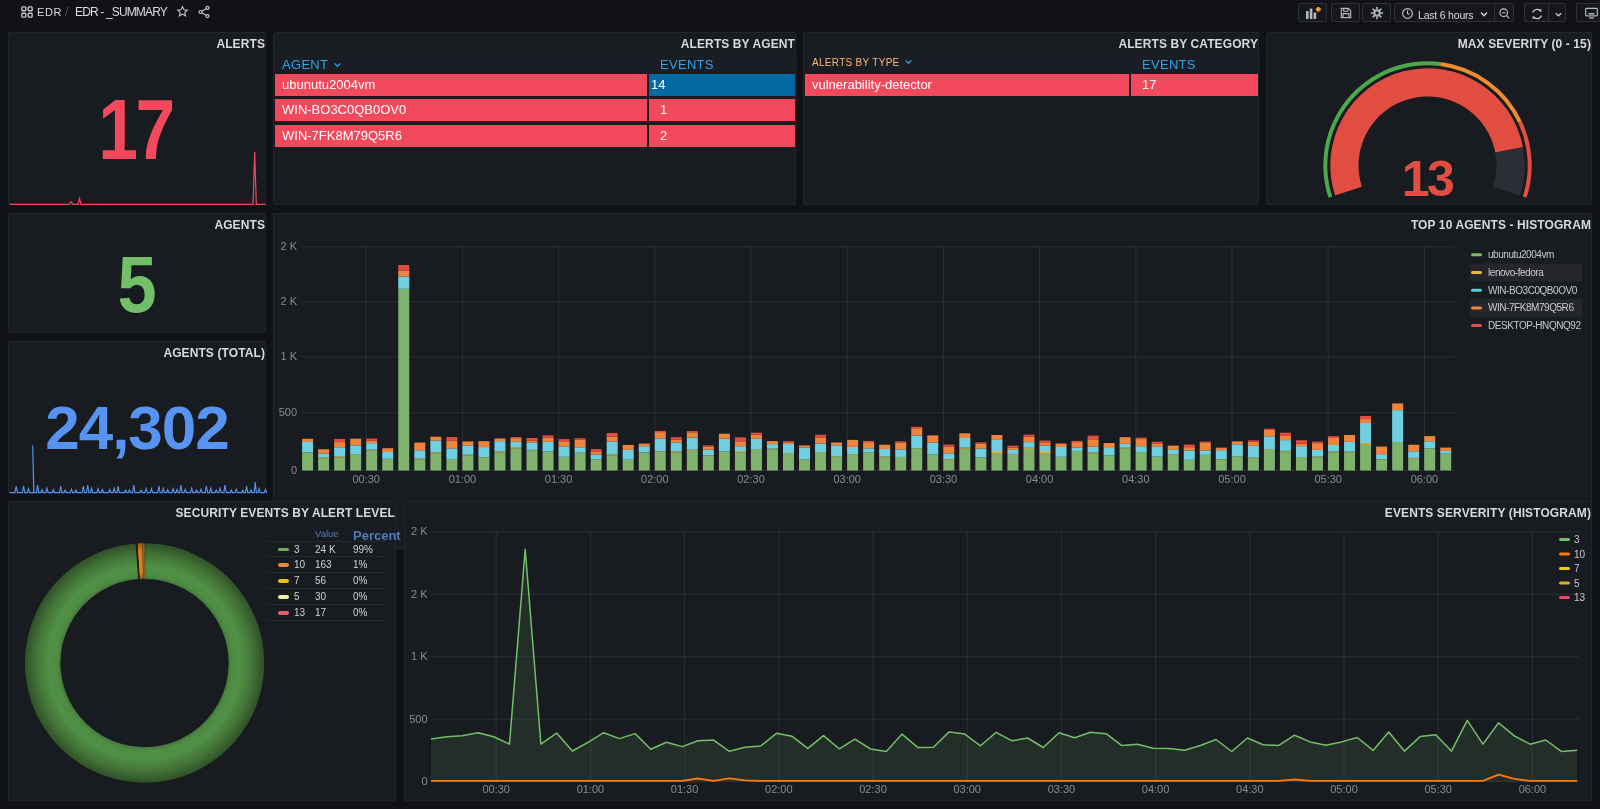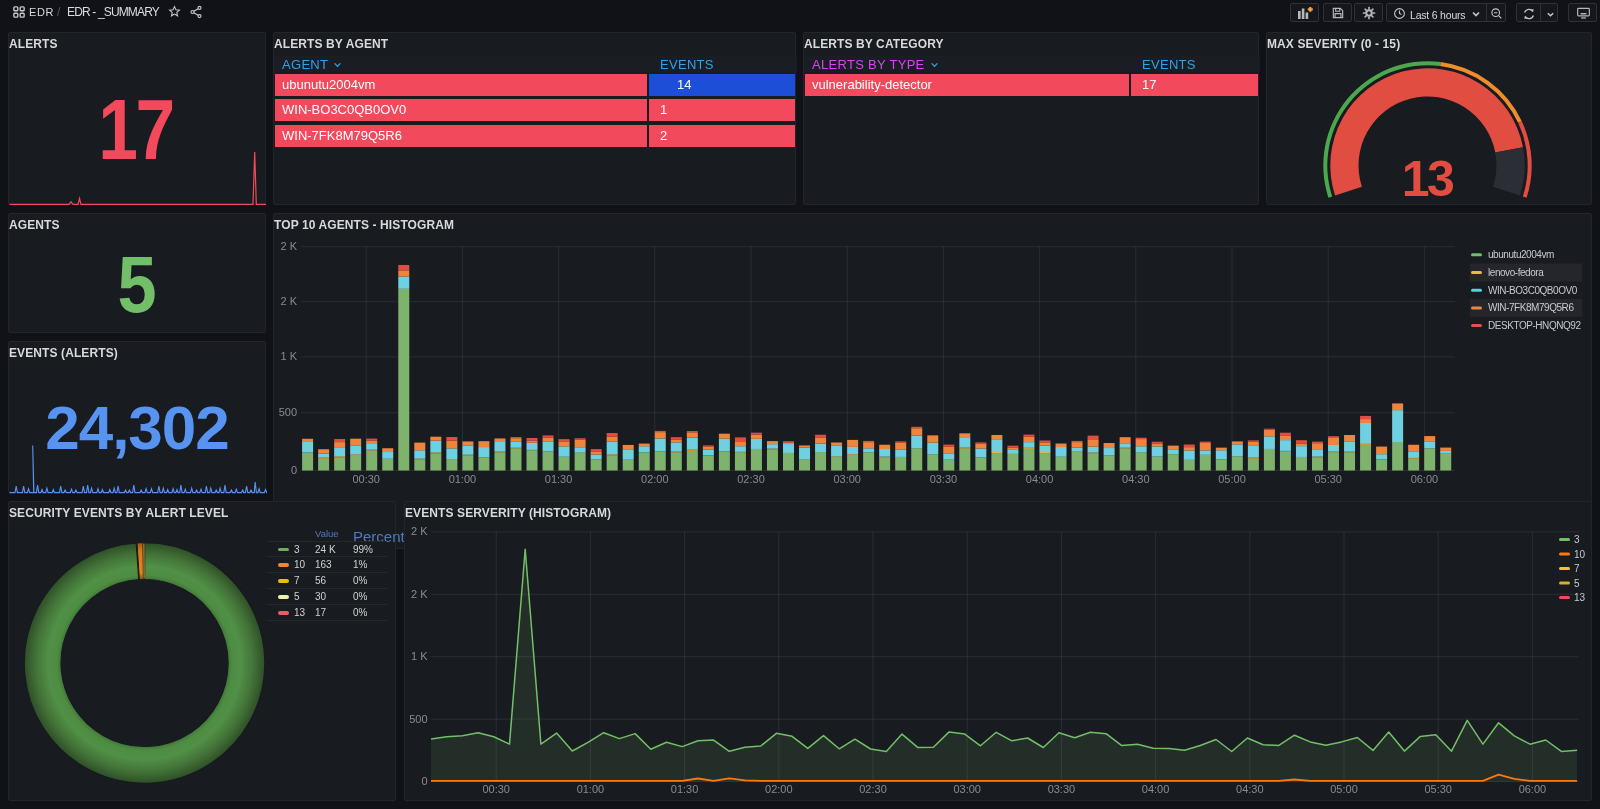--- a/index.html
+++ b/index.html
@@ -1,21 +1,21 @@
 <!DOCTYPE html>
 <html><head><meta charset="utf-8"><style>
 *{margin:0;padding:0;box-sizing:border-box}
 html,body{width:1600px;height:809px;background:#111217;font-family:"Liberation Sans",sans-serif;overflow:hidden;position:relative}
 .panel{position:absolute;background:#181b1f;border:1px solid #22252b;border-radius:2px}
-.pt{position:absolute;top:4px;left:0;right:0;text-align:left;font-size:12px;font-weight:bold;color:#d8d9da;letter-spacing:.1px;white-space:nowrap}
+.pt{position:absolute;top:4px;left:0;right:0;text-align:right;font-size:12px;font-weight:bold;color:#d8d9da;letter-spacing:.1px;white-space:nowrap}
 svg{position:absolute;left:0;top:0;display:block}
 .statnum{position:absolute;left:0;right:0;text-align:center;font-weight:bold}
 </style></head><body>
 
-<div style="position:absolute;left:4px;top:0;width:1272px;height:26px;background:#111217">
+<div style="position:absolute;left:12px;top:0;width:1272px;height:26px;background:#111217">
 <svg width="12" height="12" style="left:9px;top:6px" viewBox="0 0 14 14">
 <g fill="none" stroke="#c7c8cc" stroke-width="1.6">
 <rect x="1" y="1" width="4.6" height="4.6" rx="1"></rect>
         <rect x="8.4" y="1" width="4.6" height="4.6" rx="1"></rect>
 <rect x="1" y="8.4" width="4.6" height="4.6" rx="1"></rect>
         <rect x="8.4" y="8.4" width="4.6" height="4.6" rx="1"></rect>
       </g>
     </svg>
 <div style="position:absolute;left:25px;top:6px;font-size:11px;color:#d8d9da;letter-spacing:0.6px">EDR</div>
 <div style="position:absolute;left:53px;top:5px;font-size:12px;color:#55575c">/</div>
@@ -112,30 +112,30 @@
     </svg>
 </div>
 <div class="panel" style="left:273px;top:32px;width:523px;height:173px">
     <div class="pt">ALERTS BY AGENT</div>
 <div style="position:absolute;left:0;top:22px;width:523px;height:17px;background:#1a1d23"></div>
 <div style="position:absolute;left:8px;top:24px;font-size:13px;color:#33A2E5;letter-spacing:.3px">AGENT <svg width="9" height="8" viewBox="0 0 10 10" style="position:relative;display:inline;left:1px;top:0">
         <path d="M1.5 3l3.5 3.7L8.5 3" fill="none" stroke="#33A2E5" stroke-width="1.7"></path>
       </svg></div>
 <div style="position:absolute;left:386px;top:24px;font-size:13px;color:#33A2E5;letter-spacing:.3px">EVENTS</div>
 <div style="position:absolute;left:1px;top:41px;width:372px;height:22px;background:#F2495C;color:#fff;font-size:13px;line-height:22px;padding-left:7px">ubunutu2004vm</div>
-<div style="position:absolute;left:375px;top:41px;width:146px;height:22px;background:#1d4ed8;color:#fff;font-size:13px;line-height:22px;padding-left:28px">14</div>
+<div style="position:absolute;left:375px;top:41px;width:146px;height:22px;background:#0369a1;color:#fff;font-size:13px;line-height:22px;padding-left:2px">14</div>
 <div style="position:absolute;left:1px;top:66.3px;width:372px;height:22px;background:#F2495C;color:#fff;font-size:13px;line-height:22px;padding-left:7px">WIN-BO3C0QB0OV0</div>
 <div style="position:absolute;left:375px;top:66.3px;width:146px;height:22px;background:#F2495C;color:#fff;font-size:13px;line-height:22px;padding-left:11px">1</div>
 <div style="position:absolute;left:1px;top:91.6px;width:372px;height:22px;background:#F2495C;color:#fff;font-size:13px;line-height:22px;padding-left:7px">WIN-7FK8M79Q5R6</div>
 <div style="position:absolute;left:375px;top:91.6px;width:146px;height:22px;background:#F2495C;color:#fff;font-size:13px;line-height:22px;padding-left:11px">2</div>
 </div>
 <div class="panel" style="left:803px;top:32px;width:456px;height:173px">
     <div class="pt">ALERTS BY CATEGORY</div>
 <div style="position:absolute;left:0;top:22px;width:456px;height:17px;background:#1a1d23"></div>
-<div style="position:absolute;left:8px;top:24px;font-size:13px;color:#d946ef;letter-spacing:.3px">ALERTS BY TYPE <svg width="9" height="8" viewBox="0 0 10 10" style="position:relative;display:inline;left:1px;top:0">
+<div style="position:absolute;left:8px;top:24px;font-size:10px;color:#fdba74;letter-spacing:.3px">ALERTS BY TYPE <svg width="9" height="8" viewBox="0 0 10 10" style="position:relative;display:inline;left:1px;top:0">
         <path d="M1.5 3l3.5 3.7L8.5 3" fill="none" stroke="#33A2E5" stroke-width="1.7"></path>
       </svg></div>
 <div style="position:absolute;left:338px;top:24px;font-size:13px;color:#33A2E5;letter-spacing:.3px">EVENTS</div>
 <div style="position:absolute;left:1px;top:41px;width:324px;height:22px;background:#F2495C;color:#fff;font-size:13px;line-height:22px;padding-left:7px">vulnerability-detector</div>
 <div style="position:absolute;left:327px;top:41px;width:127px;height:22px;background:#F2495C;color:#fff;font-size:13px;line-height:22px;padding-left:11px">17</div>
 </div>
 <div class="panel" style="left:1266px;top:32px;width:326px;height:173px">
     <div class="pt">MAX SEVERITY (0 - 15)</div>
 <svg width="326" height="173" viewBox="0 0 326 173">
       <path d="M68.06 162.54 A97.20 97.20 0 1 1 255.98 114.29 L228.28 119.57 A69.00 69.00 0 1 0 94.88 153.82 Z" fill="#E24D42"></path>
@@ -144,21 +144,21 @@
       <path d="M173.56 29.12 A104.20 104.20 0 0 1 254.78 88.13 L251.16 89.84 A100.20 100.20 0 0 0 173.06 33.09 Z" fill="#EF8D2C"></path>
       <path d="M254.78 88.13 A104.20 104.20 0 0 1 259.60 164.70 L255.80 163.46 A100.20 100.20 0 0 0 251.16 89.84 Z" fill="#E24D42"></path>
     </svg>
 <div class="statnum" style="top:117px;font-size:50px;color:#E24D42;letter-spacing:-2.5px;margin-left:-4px">13</div>
 </div>
 <div class="panel" style="left:8px;top:213px;width:258px;height:120px">
     <div class="pt">AGENTS</div>
 <div class="statnum" style="top:24.5px;font-size:80px;transform:scaleX(.88);color:#73BF69">5</div>
 </div>
 <div class="panel" style="left:8px;top:341px;width:258px;height:152px">
-    <div class="pt">EVENTS (ALERTS)</div>
+    <div class="pt">AGENTS (TOTAL)</div>
 <div class="statnum" style="top:50px;font-size:62px;color:#5794F2;letter-spacing:-1px">24,302</div>
 <svg width="258" height="152" viewBox="0 0 258 152">
       <polyline points="0.5,150.6 6.0,150.6 7.2,144.1 8.4,150.6 13.4,150.6 14.6,144.1 15.8,150.6 18.3,150.6 19.5,146.6 20.7,150.6 24.7,150.6 23.7,103.6 24.9,150.6 27.4,150.6 28.6,143.1 29.8,150.6 31.8,150.6 33.0,147.6 34.2,150.6 36.7,150.6 37.9,146.1 39.1,150.6 43.1,150.6 44.3,147.6 45.5,150.6 50.5,150.6 51.7,144.1 52.9,150.6 54.9,150.6 56.1,148.1 57.3,150.6 61.3,150.6 62.5,147.1 63.7,150.6 65.7,150.6 66.9,148.1 68.1,150.6 73.1,150.6 74.3,144.1 75.5,150.6 77.5,150.6 78.7,143.1 79.9,150.6 81.4,150.6 82.6,146.1 83.8,150.6 87.8,150.6 89.0,146.6 90.2,150.6 92.2,150.6 93.4,147.6 94.6,150.6 99.6,150.6 100.8,147.6 102.0,150.6 104.0,150.6 105.2,146.1 106.4,150.6 107.9,150.6 109.1,144.1 110.3,150.6 115.3,150.6 116.5,148.1 117.7,150.6 119.2,150.6 120.4,148.1 121.6,150.6 123.6,150.6 124.8,143.1 126.0,150.6 131.0,150.6 132.2,148.1 133.4,150.6 135.9,150.6 137.1,146.6 138.3,150.6 141.3,150.6 142.5,146.6 143.7,150.6 148.7,150.6 149.9,144.1 151.1,150.6 153.1,150.6 154.3,146.1 155.5,150.6 157.5,150.6 158.7,147.6 159.9,150.6 162.9,150.6 164.1,146.6 165.3,150.6 166.8,150.6 168.0,147.6 169.2,150.6 170.7,150.6 171.9,143.1 173.1,150.6 175.1,150.6 176.3,147.1 177.5,150.6 181.5,150.6 182.7,146.1 183.9,150.6 186.4,150.6 187.6,148.1 188.8,150.6 190.8,150.6 192.0,147.1 193.2,150.6 196.2,150.6 197.4,144.1 198.6,150.6 200.6,150.6 201.8,146.1 203.0,150.6 206.0,150.6 207.2,148.1 208.4,150.6 209.9,150.6 211.1,146.1 212.3,150.6 214.8,150.6 216.0,143.1 217.2,150.6 221.2,150.6 222.4,148.1 223.6,150.6 226.1,150.6 227.3,147.1 228.5,150.6 232.5,150.6 233.7,148.1 234.9,150.6 236.4,150.6 237.6,144.1 238.8,150.6 240.8,150.6 242.0,148.1 243.2,150.6 245.2,150.6 246.2,140.1 247.4,150.6 248.9,150.6 250.1,146.6 251.3,150.6 255.3,150.6 256.5,147.6 257.7,150.6 257.0,150.6" fill="none" stroke="#5794F2" stroke-width="1.1"></polyline>
     </svg>
 </div>
 <div class="panel" style="left:273px;top:213px;width:1319px;height:336px">
     <div class="pt">TOP 10 AGENTS - HISTOGRAM</div>
 <svg width="1319" height="280" viewBox="0 0 1319 280">
       <line x1="92.2" y1="32.7" x2="92.2" y2="256.5" stroke="rgba(204,204,220,0.11)" stroke-width="1"></line>
       <line x1="188.4" y1="32.7" x2="188.4" y2="256.5" stroke="rgba(204,204,220,0.11)" stroke-width="1"></line>
@@ -579,21 +579,21 @@
           <stop offset="0.75" stop-color="#e8831c"></stop>
           <stop offset="0.93" stop-color="#d97a1a"></stop>
           <stop offset="1" stop-color="#a05a13"></stop>
         </radialGradient>
       </defs>
       <path d="M135.60 40.70 A120.30 120.30 0 1 1 127.21 40.99 L129.78 77.70 A83.50 83.50 0 1 0 135.60 77.50 Z" fill="url(#gg)" stroke="#181b1f" stroke-width="1.2"></path>
       <path d="M128.05 40.94 A120.30 120.30 0 0 1 133.92 40.71 L134.43 77.51 A83.50 83.50 0 0 0 130.36 77.66 Z" fill="url(#go)" stroke="#181b1f" stroke-width="1.0"></path>
       <line x1="135.1" y1="76.5" x2="134.9" y2="41.5" stroke="#EAB839" stroke-width="0.9"></line>
     </svg>
 <div style="position:absolute;left:306px;top:26px;font-size:9.5px;font-weight:normal;color:#527abb">Value</div>
-<div style="position:absolute;left:344px;top:26px;font-size:15px;font-weight:normal;color:#527abb">Percent</div>
+<div style="position:absolute;left:344px;top:26px;font-size:13px;font-weight:bold;color:#527abb">Percent</div>
 <div style="position:absolute;left:258px;top:38.5px;right:8px;height:1px;background:#26282d"></div>
 <div style="position:absolute;left:269px;top:45.5px;width:11px;height:3.5px;border-radius:2px;background:#6FAE5C"></div>
 <div style="position:absolute;left:285px;top:41.5px;font-size:10px;color:#d0d1d3">3</div>
 <div style="position:absolute;left:306px;top:41.5px;font-size:10px;color:#d0d1d3">24 K</div>
 <div style="position:absolute;left:344px;top:41.5px;font-size:10px;color:#d0d1d3">99%</div>
 <div style="position:absolute;left:258px;top:54.4px;right:8px;height:1px;background:#26282d"></div>
 <div style="position:absolute;left:269px;top:61.4px;width:11px;height:3.5px;border-radius:2px;background:#E8883B"></div>
 <div style="position:absolute;left:285px;top:57.4px;font-size:10px;color:#d0d1d3">10</div>
 <div style="position:absolute;left:306px;top:57.4px;font-size:10px;color:#d0d1d3">163</div>
 <div style="position:absolute;left:344px;top:57.4px;font-size:10px;color:#d0d1d3">1%</div>

